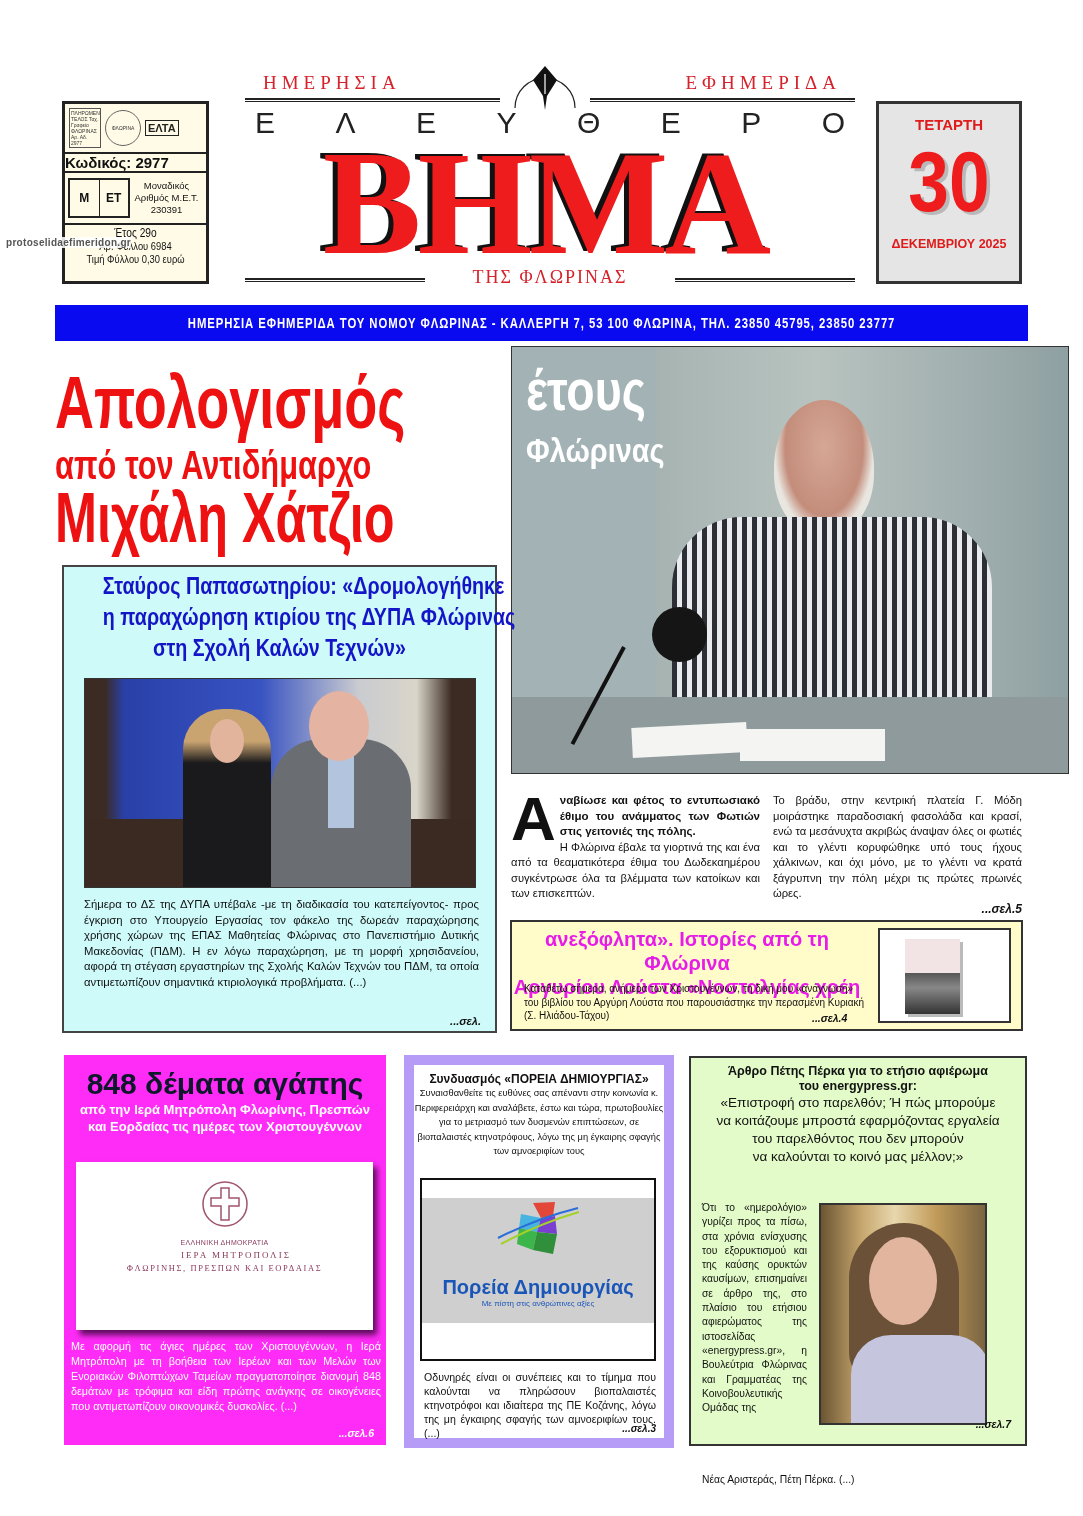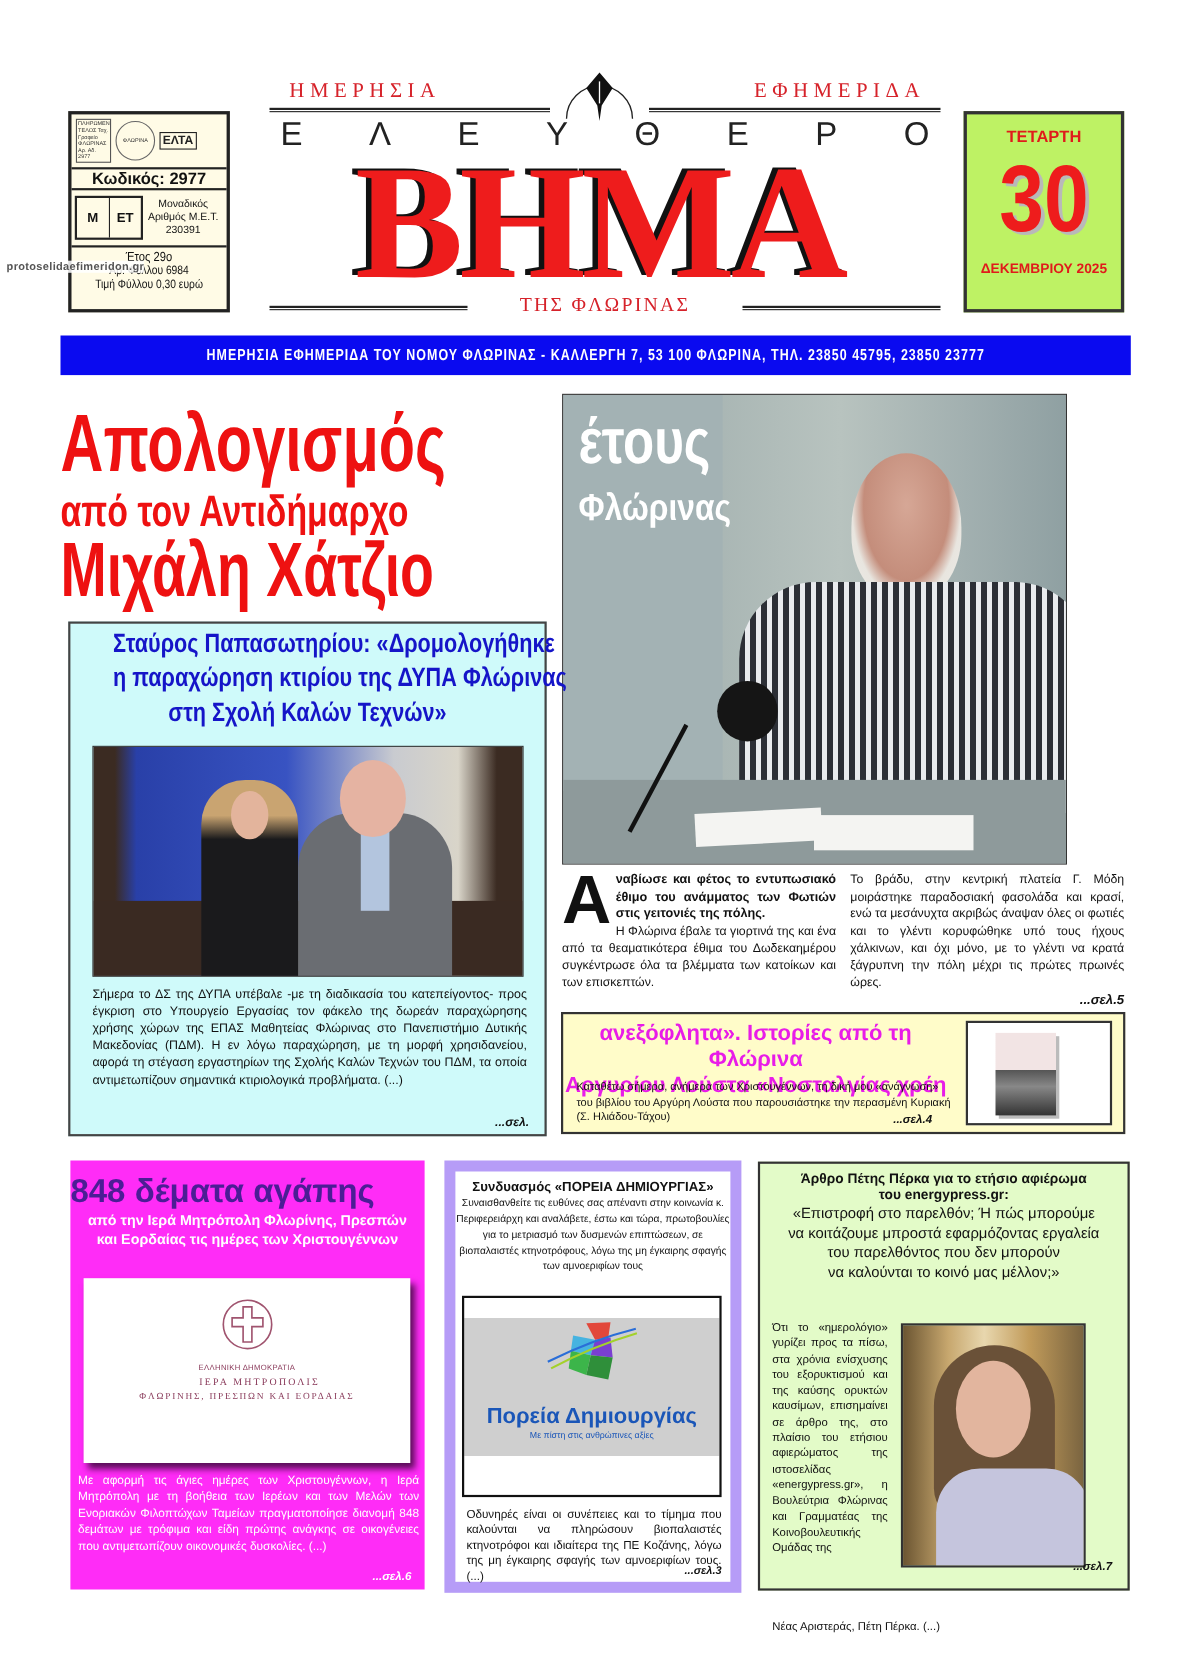--- a/index.html
+++ b/index.html
@@ -7,54 +7,54 @@
   body { position: relative; font-family: "Liberation Sans", sans-serif; color: #111; }
 
   .abs { position: absolute; }
 
   
   .info-box { left: 62px; top: 101px; width: 147px; height: 183px; border: 3px solid #222; background: #fffbe6; }
   .info-logos { height: 50px; border-bottom: 2px solid #222; display: flex; align-items: center; gap: 4px; padding: 2px 4px; }
   .logo-stamp { width: 32px; height: 40px; border: 1px solid #555; font-size: 5px; line-height: 6px; padding: 1px; color: #333; overflow: hidden; }
   .logo-seal { width: 36px; height: 36px; border: 1px solid #666; border-radius: 50%; font-size: 5px; display: flex; align-items: center; justify-content: center; color: #333; }
   .logo-elta { font-size: 11px; font-weight: bold; color: #222; border: 1px solid #222; padding: 1px 2px; }
-  .info-code { height: 19px; border-bottom: 2px solid #222; text-align: center; font-weight: bold; font-size: 15px; line-height: 17px; }
+  .info-code { height: 19px; border-bottom: 2px solid #222; font-weight: bold; font-size: 15px; line-height: 17px; }
   .info-met { height: 52px; display: flex; align-items: center; padding: 2px 3px; border-bottom: 2px solid #222; }
   .met-book { width: 62px; height: 40px; border: 2px solid #222; display: flex; font-weight: bold; font-size: 12px; }
   .met-book span { flex: 1; display: flex; align-items: center; justify-content: center; border-right: 1px solid #222; }
   .met-book span:last-child { border-right: none; }
   .met-text { flex: 1; text-align: center; font-size: 9.5px; line-height: 12px; font-family: "Liberation Sans Narrow", "Liberation Sans", sans-serif; }
   .info-foot { text-align: center; font-family: "Liberation Sans", sans-serif; font-size: 11px; line-height: 13px; padding-top: 2px; transform: scaleX(0.85); }
   .info-foot .year { font-size: 12px; }
   .watermark { left: 6px; top: 237px; font-size: 10px; font-weight: bold; color: #555; letter-spacing: 0.3px; background: rgba(255,255,255,0.85); }
 
   .mast { left: 245px; top: 60px; width: 610px; height: 235px; }
   .mast-top { position: absolute; top: 12px; left: 0; width: 100%; display: flex; justify-content: space-between; align-items: center; }
   .mast-top .word { font-family: "Liberation Serif", serif; color: #d6222a; font-size: 19px; letter-spacing: 5px; }
   .mast-line { position: absolute; height: 4px; border-top: 2px solid #222; border-bottom: 1px solid #222; }
   .pen-icon { position: absolute; left: 265px; top: 0; width: 70px; height: 50px; }
   .mast-sub { position: absolute; top: 46px; left: 10px; width: 590px; display: flex; justify-content: space-between; font-family: "Liberation Sans", sans-serif; font-size: 30px; color: #222; font-weight: 300; }
   .mast-title { position: absolute; top: 73px; left: 0; width: 600px; text-align: center; font-family: "Liberation Serif", serif; font-weight: bold; font-size: 148px; line-height: 140px; color: #ee1c1c; letter-spacing: -4px; text-shadow: -5px -2px 0 #111; }
   .mast-bottom { position: absolute; top: 207px; left: 0; width: 100%; text-align: center; font-family: "Liberation Serif", serif; color: #d6222a; font-size: 18px; letter-spacing: 2px; }
 
-  .date-box { left: 876px; top: 101px; width: 146px; height: 183px; border: 3px solid #333; background: #bef264; text-align: center; }
+  .date-box { left: 876px; top: 101px; width: 146px; height: 183px; border: 3px solid #333; background: #e5e5e5; text-align: center; }
   .date-day { font-weight: bold; color: #e01b1b; font-size: 15px; margin-top: 12px; }
   .date-num { font-weight: bold; color: #ee1c1c; font-size: 86px; line-height: 96px; font-family: "Liberation Sans Narrow", "Liberation Sans", sans-serif; text-shadow: 4px 3px 0 #b9b9b9; transform: scaleX(0.85); }
   .date-month { font-weight: bold; color: #e01b1b; font-size: 12.5px; margin-top: 8px; }
 
   .blue-bar { left: 55px; top: 305px; width: 973px; height: 36px; background: #0a0af0; color: #fff; text-align: center; font-size: 14.5px; line-height: 36px; letter-spacing: 1.2px; font-weight: bold; }
   .blue-bar span { display: inline-block; transform: scaleX(0.78); white-space: nowrap; }
 
   
   .lead-h { left: 55px; font-weight: bold; color: #ee1111; white-space: nowrap; font-family: "Liberation Sans Narrow", "Liberation Sans", sans-serif; transform-origin: left top; }
   .lead1 { top: 366px; font-size: 74px; line-height: 74px; transform: scaleX(0.73); }
   .lead2 { top: 445px; font-size: 40px; line-height: 40px; transform: scaleX(0.77); }
   .lead3 { top: 483px; font-size: 70px; line-height: 70px; transform: scaleX(0.72); }
 
-  .photo-main { left: 511px; top: 358px; width: 459px; height: 428px; border: 1px solid #333; overflow: hidden;
+  .photo-main { left: 511px; top: 346px; width: 558px; height: 428px; border: 1px solid #333; overflow: hidden;
     background: linear-gradient(90deg, #8f9e9f 0%, #a9b6b4 30%, #b8c3bf 55%, #a2b0b0 80%, #8fa0a2 100%); padding-left: 34px; }
   .overlay-text { color: #fff; font-weight: bold; position: absolute; font-family: "Liberation Sans Narrow", "Liberation Sans", sans-serif; white-space: nowrap; transform-origin: left top; }
   .ov1 { left: 14px; top: 14px; font-size: 58px; line-height: 58px; transform: scaleX(0.8); }
   .ov2 { left: 14px; top: 86px; font-size: 34px; line-height: 34px; transform: scaleX(0.85); }
   .person-head { position: absolute; left: 262px; top: 53px; width: 100px; height: 135px; border-radius: 50% 50% 45% 45%; background: radial-gradient(ellipse at 50% 35%, #d6a796 0%, #c48d7b 55%, #e8e5df 70%, #eeeeea 100%); }
   .person-body { position: absolute; left: 160px; top: 170px; width: 320px; height: 210px; border-radius: 70px 70px 10px 10px; background: repeating-linear-gradient(90deg, #2c2f36 0 5px, #e9ebee 5px 10px); }
   .desk { position: absolute; left: 0; top: 350px; width: 100%; height: 78px; background: #8e9a9b; }
   .paper { position: absolute; background: #f4f4f2; }
   .mic { position: absolute; left: 140px; top: 260px; width: 55px; height: 55px; border-radius: 50%; background: #151515; }
   .mic-stand { position: absolute; left: 110px; top: 300px; width: 4px; height: 110px; background: #111; transform: rotate(28deg); transform-origin: top; }
@@ -82,21 +82,21 @@
   
   .art2 { left: 510px; top: 920px; width: 513px; height: 111px; border: 2px solid #333; background: #fffcc9; }
   .art2-h { position: absolute; left: 0; top: 5px; width: 350px; text-align: center; color: #e81ce8; font-weight: bold; font-size: 20px; line-height: 24px; font-family: "Liberation Sans Narrow", "Liberation Sans", sans-serif; }
   .art2-body { position: absolute; left: 12px; top: 60px; width: 345px; font-size: 10px; line-height: 13.5px; font-family: "Liberation Sans Narrow", "Liberation Sans", sans-serif; }
   .art2-more { position: absolute; left: 300px; top: 90px; font-weight: bold; font-style: italic; font-size: 10.5px; }
   .book-img { position: absolute; left: 366px; top: 6px; width: 133px; height: 95px; border: 2px solid #333; background: #fff; }
   .book-cover { position: absolute; left: 25px; top: 9px; width: 55px; height: 75px; background: linear-gradient(180deg, #f2e4e4 0%, #f2e4e4 45%, #555 45%, #888 65%, #333 100%); box-shadow: 3px 3px 0 #bbb; }
 
   
   .pink-box { left: 64px; top: 1055px; width: 322px; height: 390px; background: #ff2cf7; }
-  .pink-h { text-align: left; color: #4c1d95; font-weight: bold; font-size: 30px; line-height: 34px; margin-top: 12px; font-family: "Liberation Sans Narrow", "Liberation Sans", sans-serif; }
+  .pink-h { text-align: center; color: #0f172a; font-weight: bold; font-size: 30px; line-height: 34px; margin-top: 12px; font-family: "Liberation Sans Narrow", "Liberation Sans", sans-serif; }
   .pink-sub { text-align: center; color: #fff; font-weight: bold; font-size: 13px; line-height: 17px; font-family: "Liberation Sans Narrow", "Liberation Sans", sans-serif; }
   .pink-img { position: absolute; left: 12px; top: 107px; width: 297px; height: 168px; background: #fff; box-shadow: 4px 5px 6px #5a0d58; text-align: center; color: #8a3b5b; }
   .cross-icon { width: 48px; height: 48px; margin: 18px auto 4px; }
   .pink-img .l1 { font-size: 7px; letter-spacing: 0.3px; margin-top: 3px; }
   .pink-img .l2 { font-size: 9px; letter-spacing: 2px; font-family: "Liberation Serif", serif; margin-top: 4px; padding-left: 23px; }
   .pink-img .l3 { font-size: 8.5px; letter-spacing: 1.6px; font-family: "Liberation Serif", serif; margin-top: 3px; }
   .pink-body { position: absolute; left: 7px; top: 284px; width: 310px; color: #fff; font-size: 10.8px; line-height: 15px; text-align: justify; }
   .pink-more { position: absolute; right: 12px; bottom: 6px; color: #fff; font-weight: bold; font-style: italic; font-size: 10.5px; }
 
   .purple-box { left: 404px; top: 1055px; width: 270px; height: 393px; background: #b69cf7; padding: 10px; }

